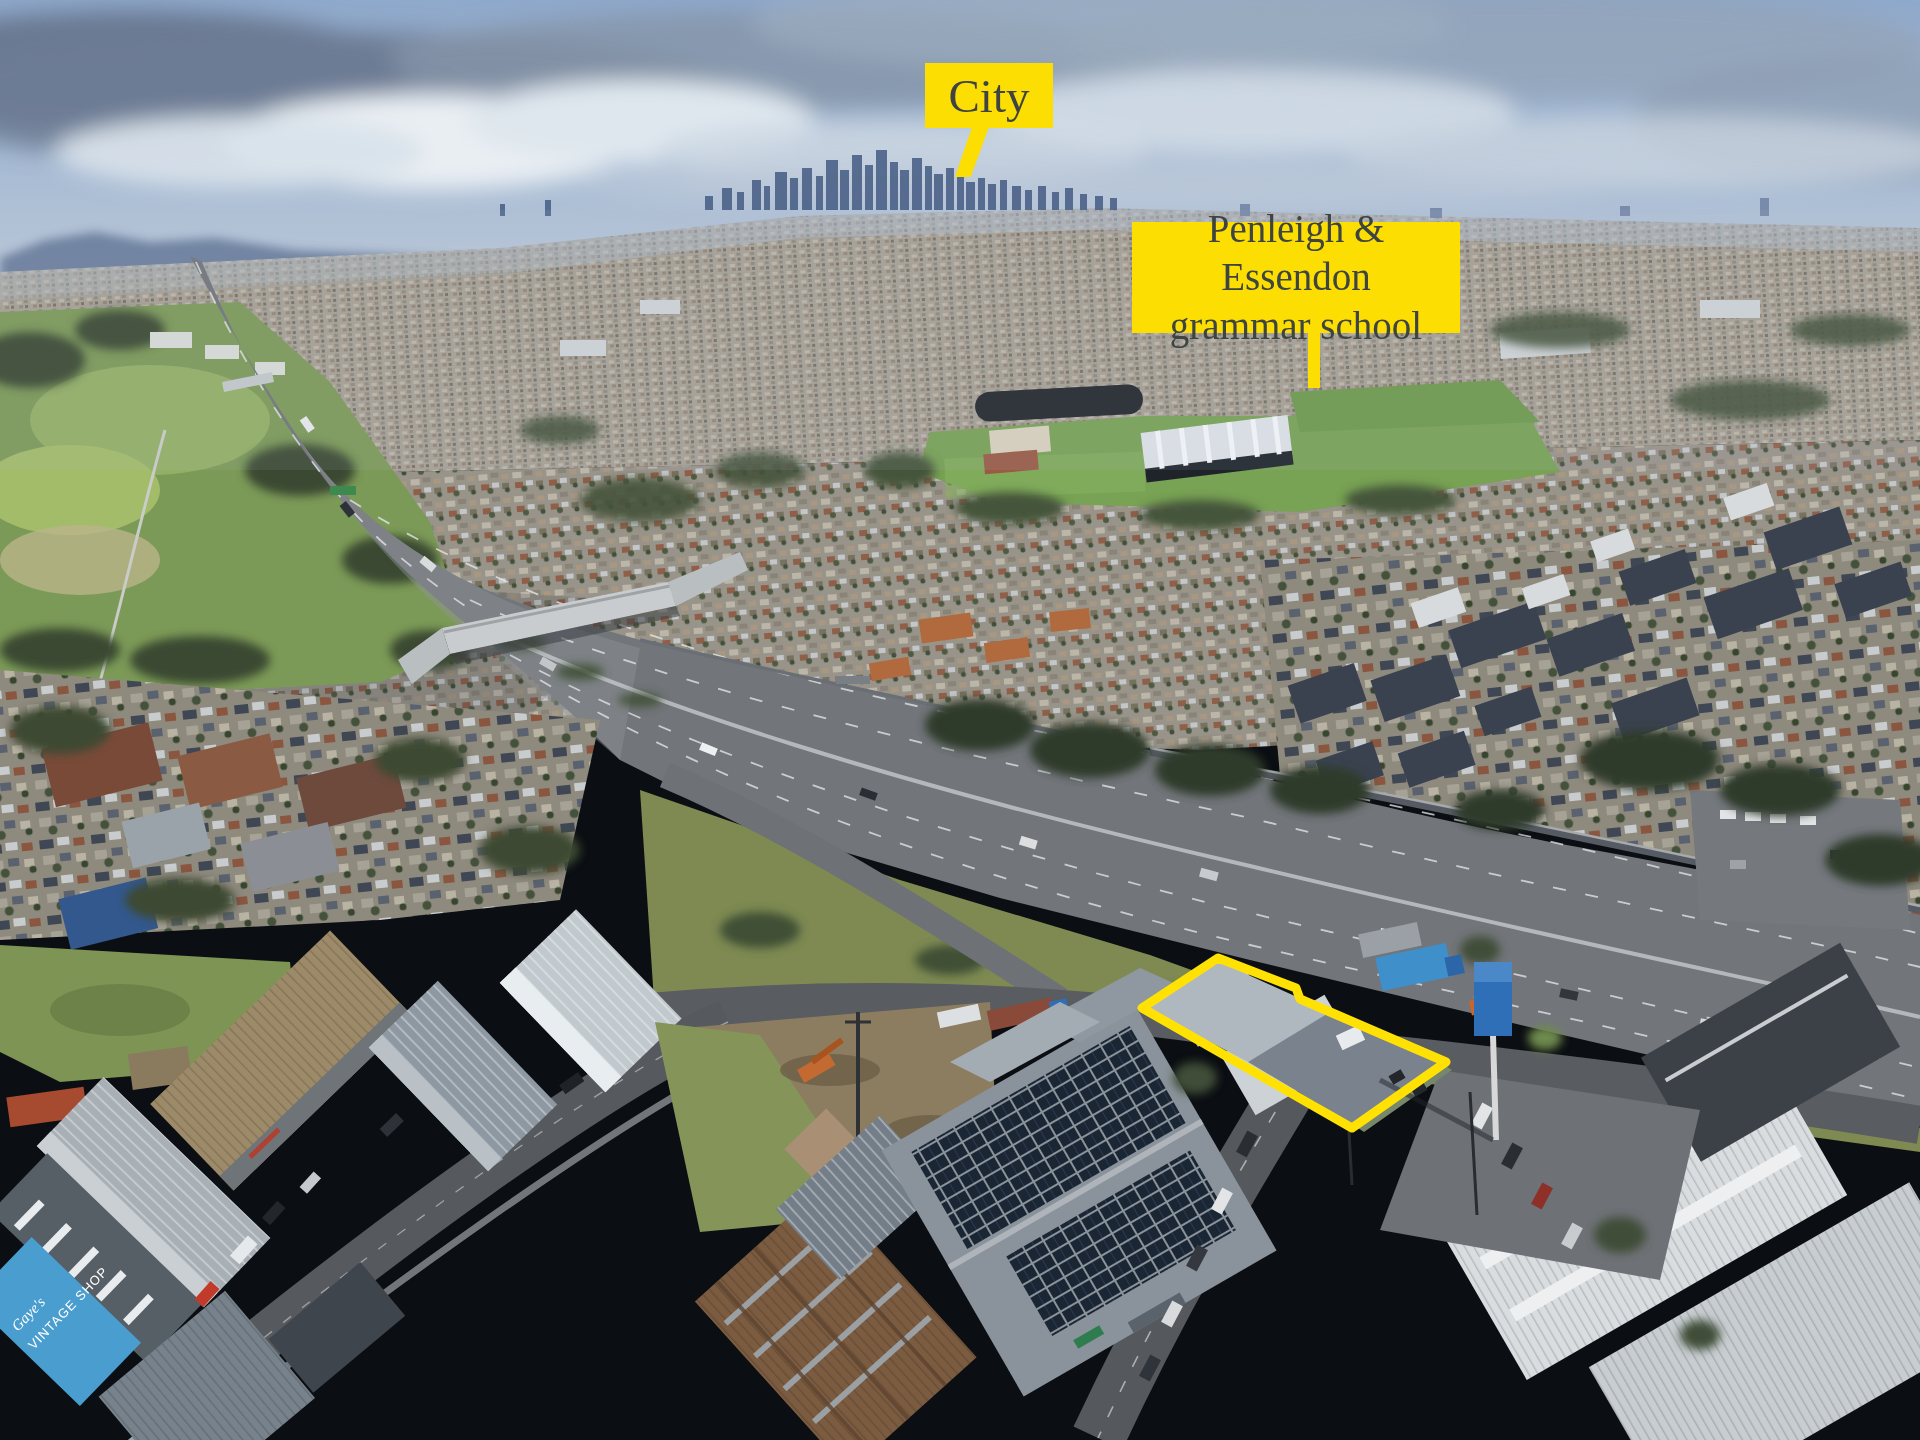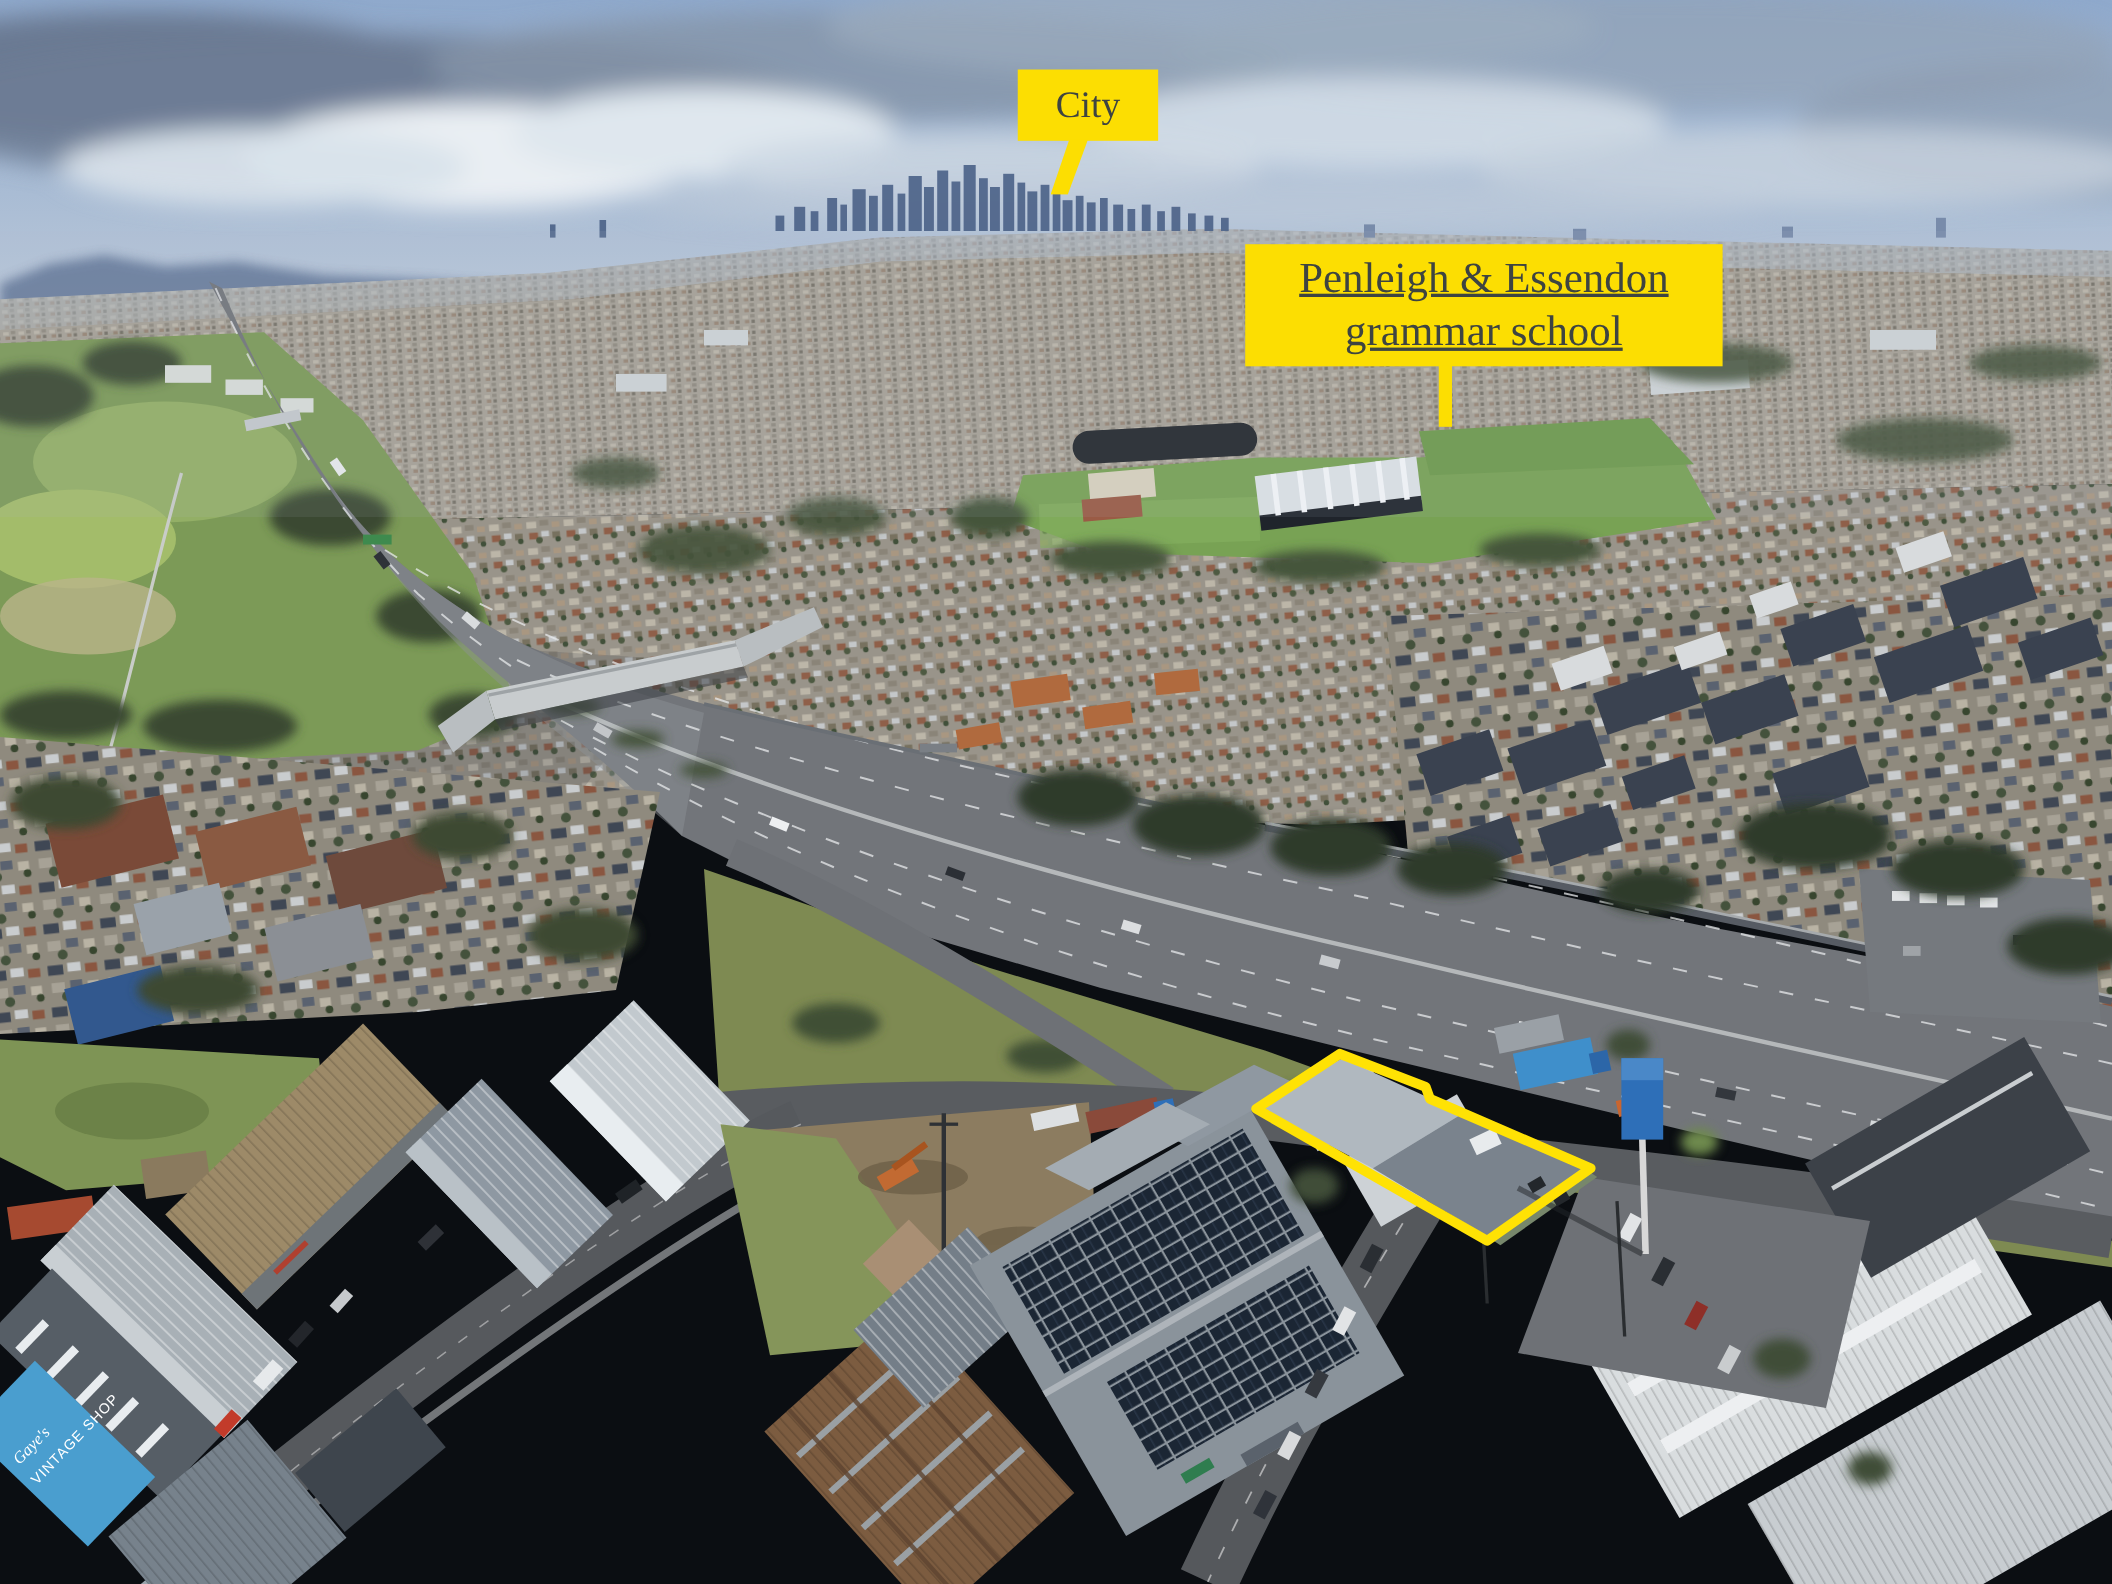--- a/index.html
+++ b/index.html
@@ -11,24 +11,24 @@
   
   .callout-box{
     position:absolute;
     background:var(--accent,#FCDE02);
     color:var(--ink,#3E4441);
     display:flex;align-items:center;justify-content:center;
     text-align:center;
     font-family:"Liberation Serif","DejaVu Serif",serif;
   }
   .callout-tail{position:absolute;background:var(--accent,#FCDE02);}
-  #city-box{left:925px;top:63px;width:128px;height:65px;font-size:34px;align-items:center;}
+  #city-box{left:925px;top:63px;width:128px;height:65px;font-size:47px;align-items:center;}
   #city-tail{left:955px;top:127px;width:34px;height:50px;
      clip-path:polygon(50% 0,100% 0,46% 100%,0 100%);}
-  #school-box{left:1132px;top:222px;width:434px;height:111px;font-size:39px;line-height:1.24;text-decoration:underline;}
+  #school-box{left:1132px;top:222px;width:328px;height:111px;font-size:39px;line-height:1.24;}
   #school-tail{left:1308px;top:332px;width:12px;height:56px;}
   #addr-box{left:1155px;top:1151px;width:262px;height:53px;font-size:37px;}
 </style>
 </head>
 <body>
 
 <div class="stage">
 
 <svg class="photo-art" width="1920" height="1440" viewBox="0 0 1920 1440" xmlns="http://www.w3.org/2000/svg">
   <defs>

